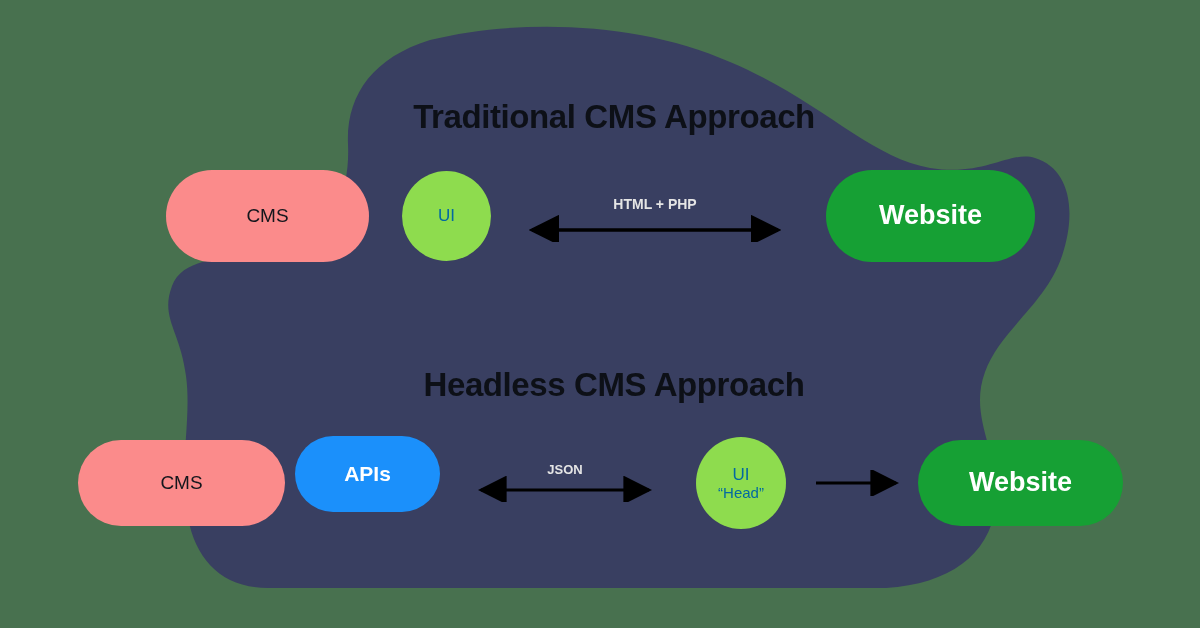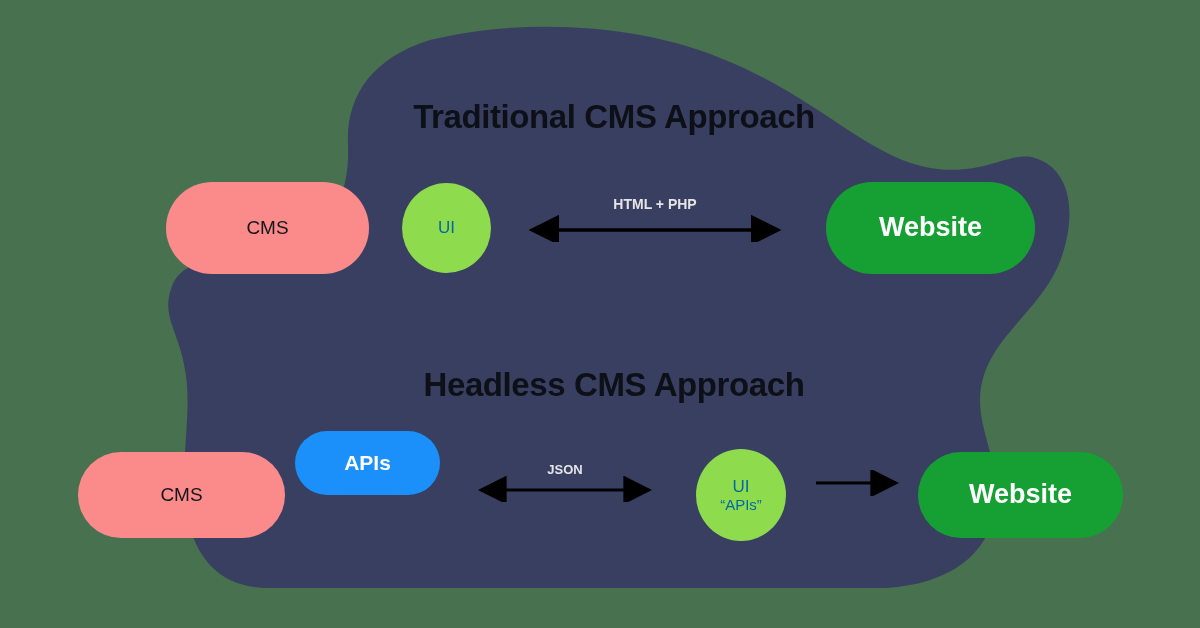--- a/index.html
+++ b/index.html
@@ -43,21 +43,20 @@
 
   
   .node {
     position: absolute;
     display: flex;
     align-items: center;
     justify-content: center;
     text-align: center;
     box-sizing: border-box;
     line-height: 1.15;
-    margin-top: 12px;
   }
   .pill {
     border-radius: 46px;
   }
   .circle {
     border-radius: 50%;
   }
   .n-cms {
     background: #fb8b8b;
     color: #14161c;
@@ -87,21 +86,21 @@
     font-size: 15px;
   }
 
   
   #node-cms-top     { left: 166px; top: 170px; width: 203px; height: 92px; }
   #node-ui-top      { left: 402px; top: 171px; width: 89px;  height: 90px; }
   #node-website-top { left: 826px; top: 170px; width: 209px; height: 92px; }
 
   
   #node-cms-bottom     { left: 78px;  top: 440px; width: 207px; height: 86px; }
-  #node-apis           { left: 295px; top: 419px; width: 145px; height: 64px; }
+  #node-apis           { left: 295px; top: 436px; width: 145px; height: 76px; }
   #node-ui-head        { left: 696px; top: 437px; width: 90px;  height: 92px; }
   #node-website-bottom { left: 918px; top: 440px; width: 205px; height: 86px; }
 
   
   .connector {
     position: absolute;
   }
   .connector-label {
     position: absolute;
     width: 100%;
@@ -174,21 +173,21 @@
     <span>CMS</span>
   </div>
 
   <div class="node pill n-api" id="node-apis">
     <span>APIs</span>
   </div>
 
   <div class="node circle n-ui" id="node-ui-head">
     <span>
       <span>UI</span>
-      <span class="ui-sub">“APIs”</span>
+      <span class="ui-sub">“Head”</span>
     </span>
   </div>
 
   <div class="node pill n-site" id="node-website-bottom">
     <span>Website</span>
   </div>
 
   <div class="connector" id="conn-json">
     <div class="connector-label">JSON</div>
     <svg width="190" height="40" viewBox="0 0 190 40">

